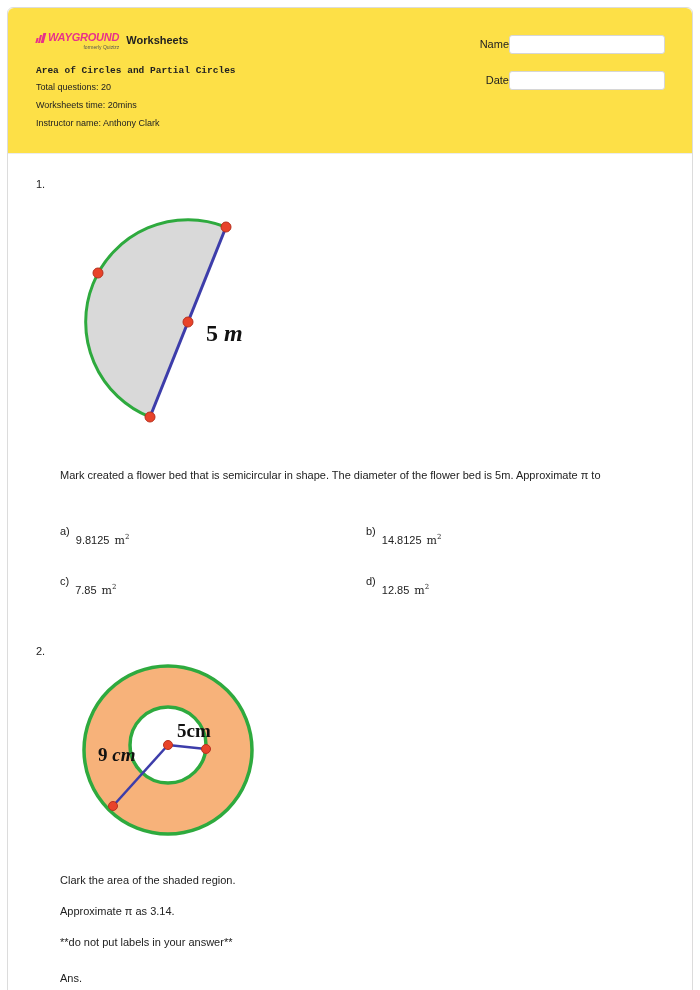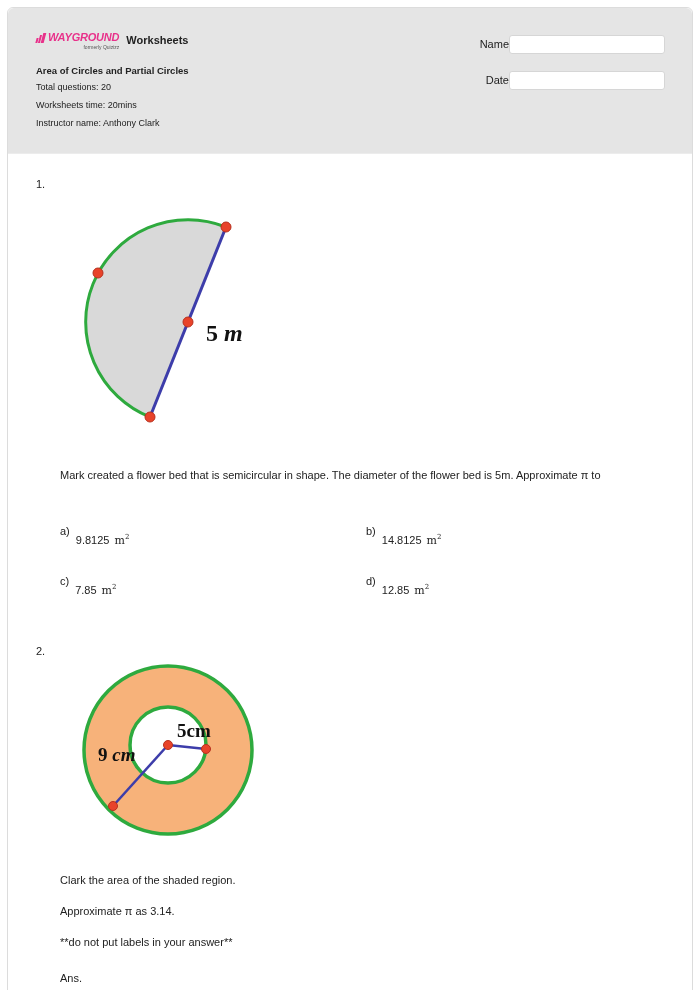--- a/index.html
+++ b/index.html
@@ -3,31 +3,31 @@
 <meta charset="utf-8">
 <style>
   html, body { margin: 0; padding: 0; background: #ffffff; }
   body { width: 700px; height: 990px; overflow: hidden; font-family: "Liberation Sans", sans-serif; color: #222; }
   .card {
     position: absolute; left: 7px; top: 7px; width: 684px; height: 1000px;
     border: 1px solid #dcdcdc; border-radius: 6px 6px 0 0; background: #fff;
   }
   .header {
     position: absolute; left: 0; top: 0; width: 684px; height: 145px;
-    background: #e5e5e5; border-bottom: 1px solid #ececec; border-radius: 6px 6px 0 0;
+    background: #fde047; border-bottom: 1px solid #ececec; border-radius: 6px 6px 0 0;
   }
   .brand { position: absolute; left: 28px; top: 24px; display: flex; align-items: flex-start; }
   .logo { display: flex; flex-direction: column; align-items: flex-end; }
   .logo-main { display: flex; align-items: center; color: #e8318a; font-weight: bold; font-style: italic; font-size: 11px; letter-spacing: -0.2px; line-height: 11px; }
   .logo-mark { display: inline-flex; align-items: flex-end; margin-right: 2px; height: 10px; }
   .logo-mark span { display: inline-block; width: 2px; background: #e8318a; margin-right: 1px; transform: skewX(-15deg); }
   .logo-sub { font-size: 5px; color: #555; margin-top: 1px; line-height: 6px; }
   .brand-title { font-size: 11px; font-weight: bold; color: #222; margin-left: 7px; margin-top: 2px; }
   .meta { position: absolute; left: 28px; top: 57px; }
-  .meta-title { font-size: 9.5px; font-weight: bold; margin-bottom: 6px; }
+  .meta-title { font-size: 9.5px; font-weight: bold; margin-bottom: 6px; font-family: Liberation Mono, monospace; }
   .meta-line { font-size: 9px; color: #222; margin-bottom: 8px; }
   .form { position: absolute; right: 27px; top: 25px; }
   .form-row { display: flex; align-items: center; justify-content: flex-end; margin-bottom: 14px; height: 22px; }
   .form-label { font-size: 11px; color: #222; margin-right: 0; }
   .form-input { width: 156px; height: 19px; border: 1px solid #d6d6d6; border-radius: 3px; background: #fff; padding: 0 4px; box-sizing: border-box; font-size: 9px; }
   .qnum { position: absolute; left: 28px; font-size: 11px; color: #222; }
   .qtext { position: absolute; left: 52px; font-size: 11px; line-height: 21px; color: #222; width: 600px; }
   .opt { position: absolute; font-size: 11px; color: #222; display: flex; }
   .opt-letter { font-size: 11px; }
   .opt-val { margin-left: 6px; margin-top: 8px; font-size: 11px; }

